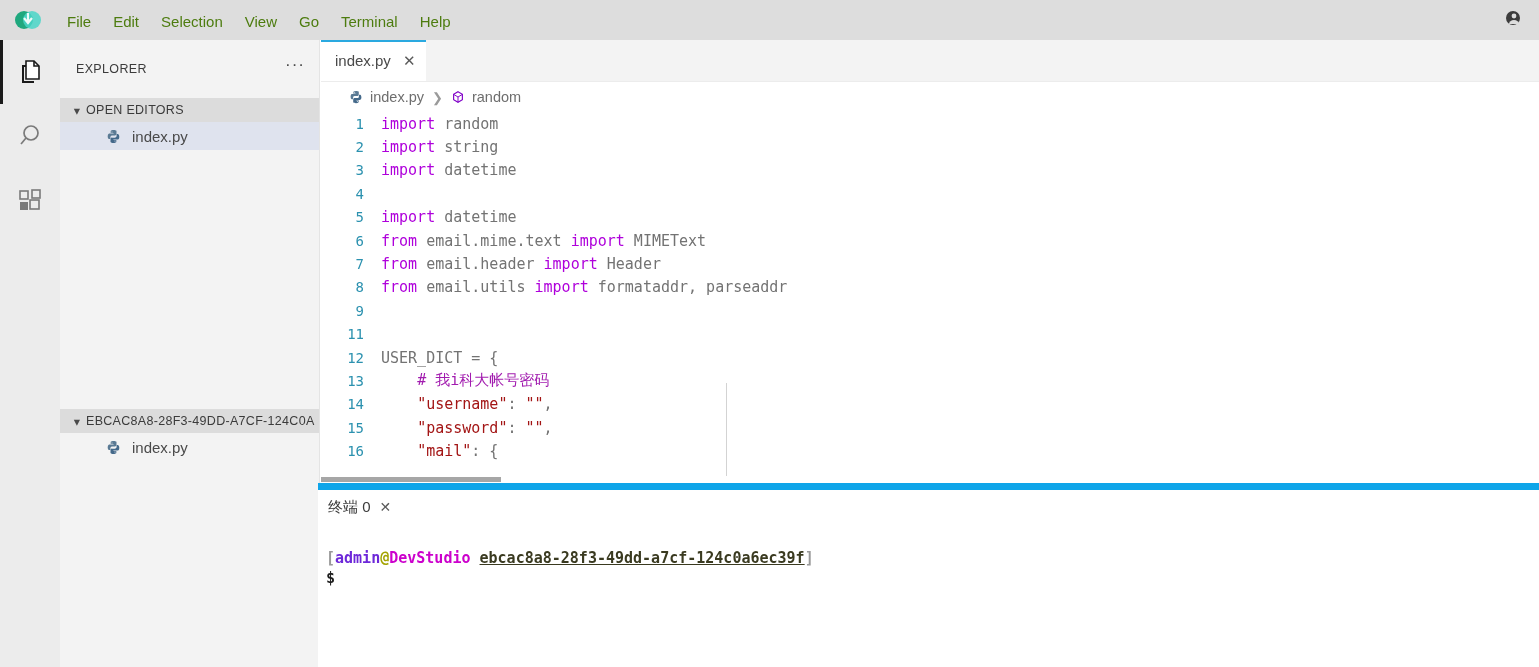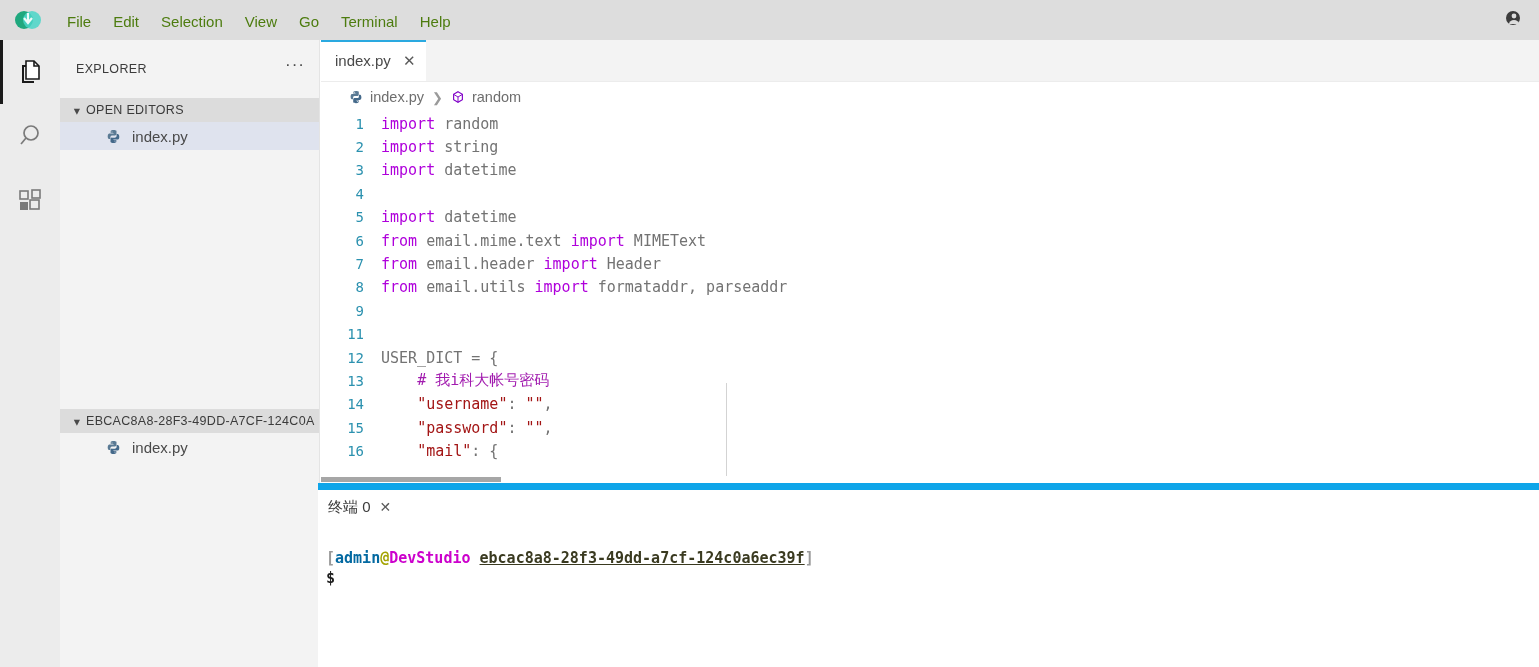--- a/index.html
+++ b/index.html
@@ -184,21 +184,21 @@
     margin-left: 9px; font-size: 14px; color: #5a5a5a; line-height: 1;
     cursor: pointer;
   }
   .term-body {
     padding: 24px 0 0 8px;
     font-family: "DejaVu Sans Mono", monospace;
     font-size: 15px;
   }
   .term-line { white-space: pre; line-height: 20px; font-weight: bold; }
   .t-bracket { color: #9a9a9a; font-weight: bold; }
-  .t-user { color: #0369a1; }
+  .t-user { color: #6d28d9; }
   .t-at { color: #a3a300; }
   .t-host { color: #cc00cc; margin-top: 39px; }
   .t-path { color: #3a3a20; text-decoration: underline; }
   .t-prompt { color: #1c1c1c; }
 </style>
 </head>
 <body>
 
 <div class="titlebar">
   <div class="logo-wrap">

